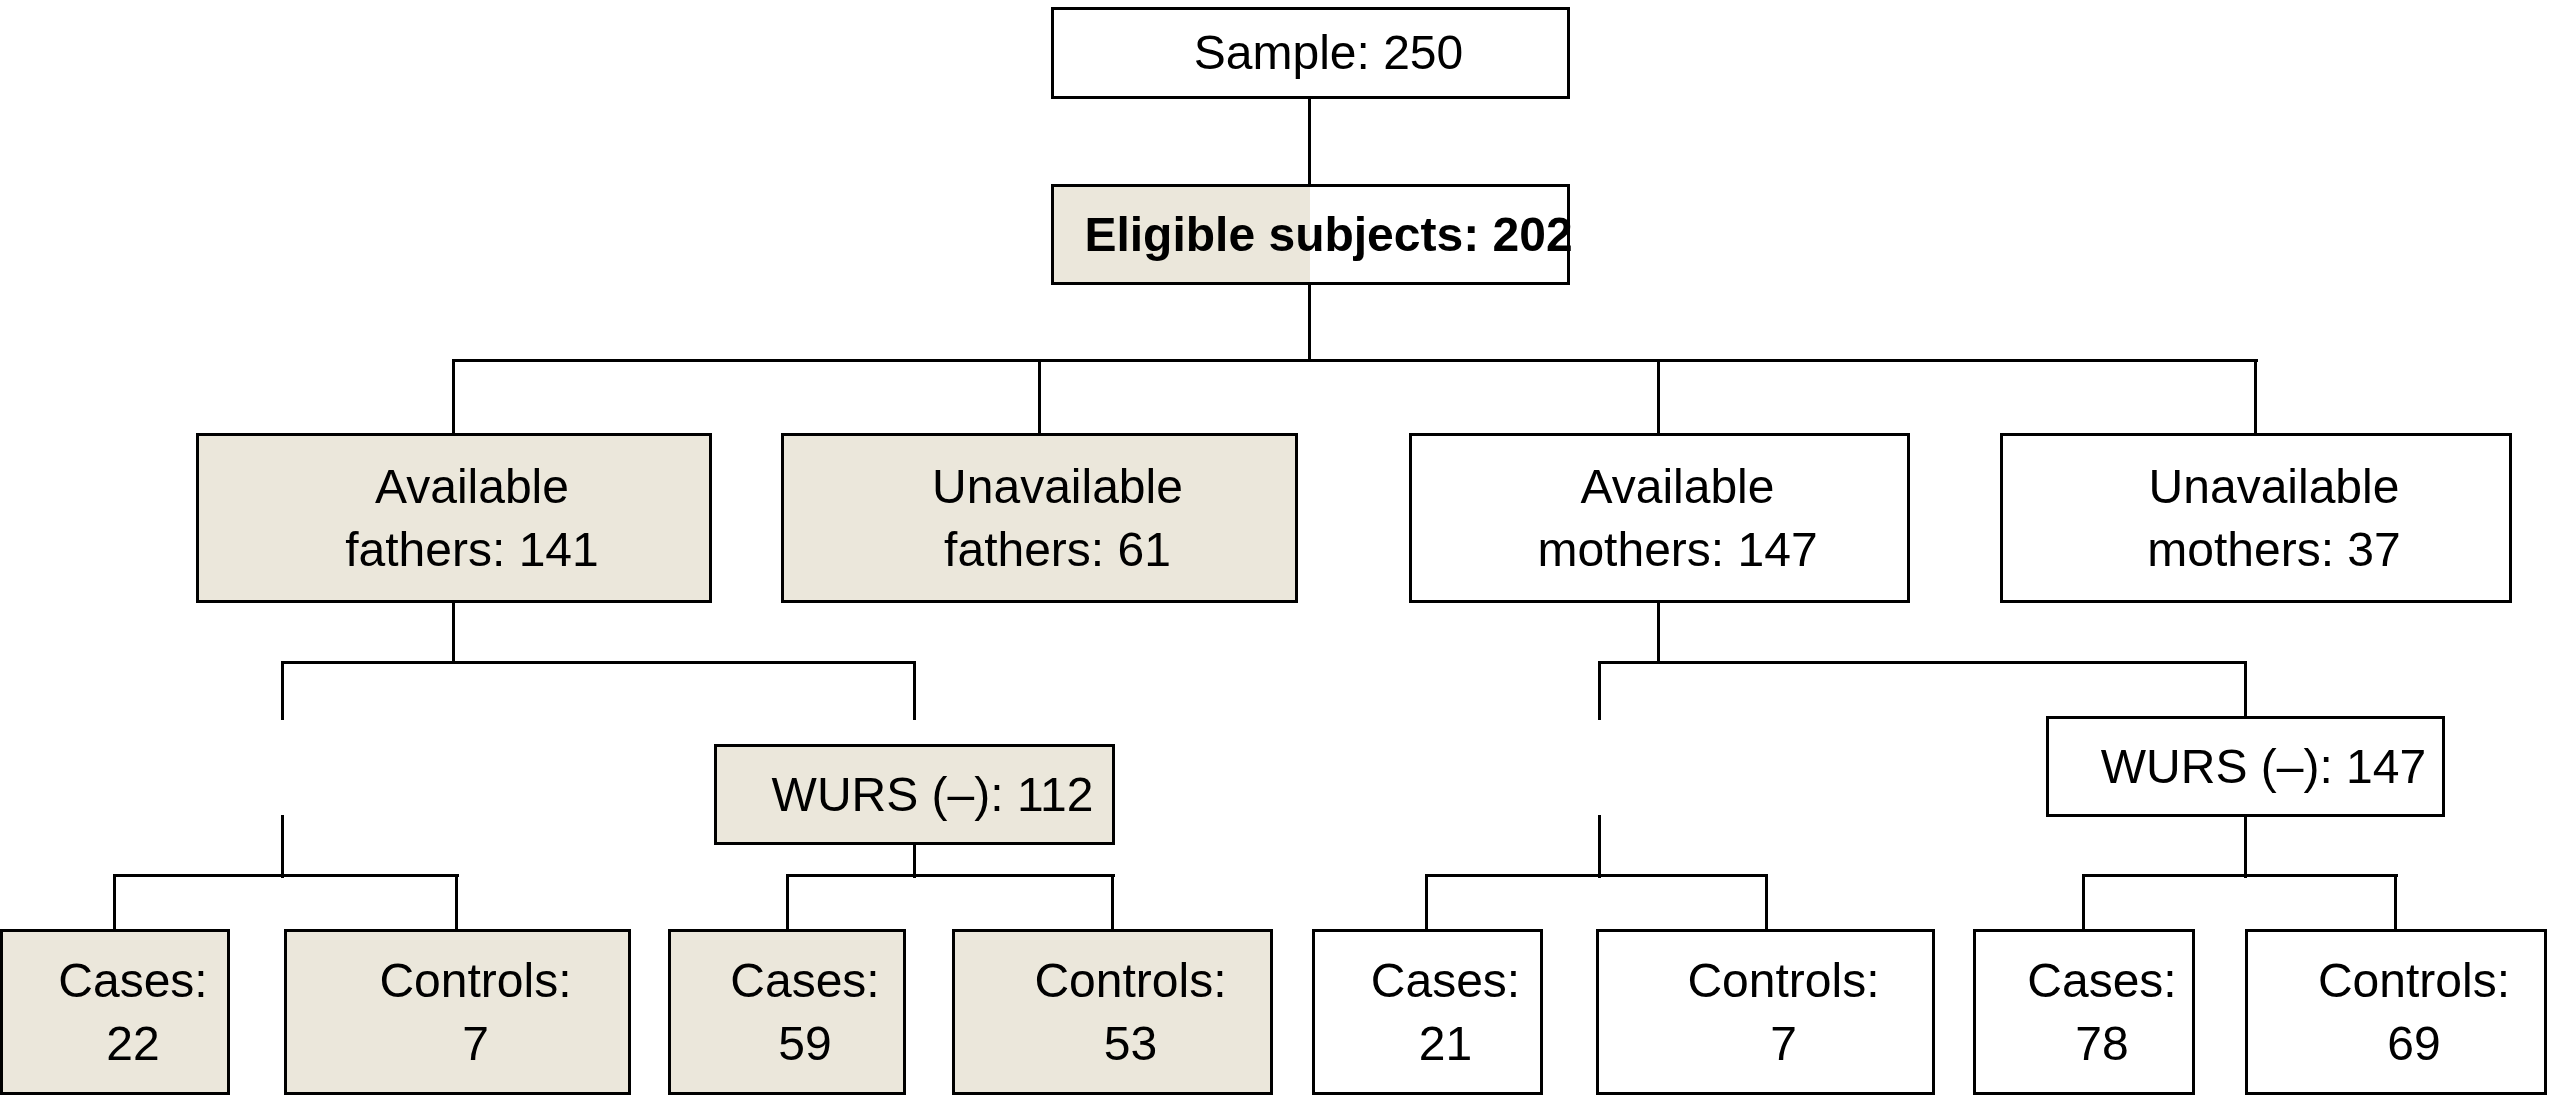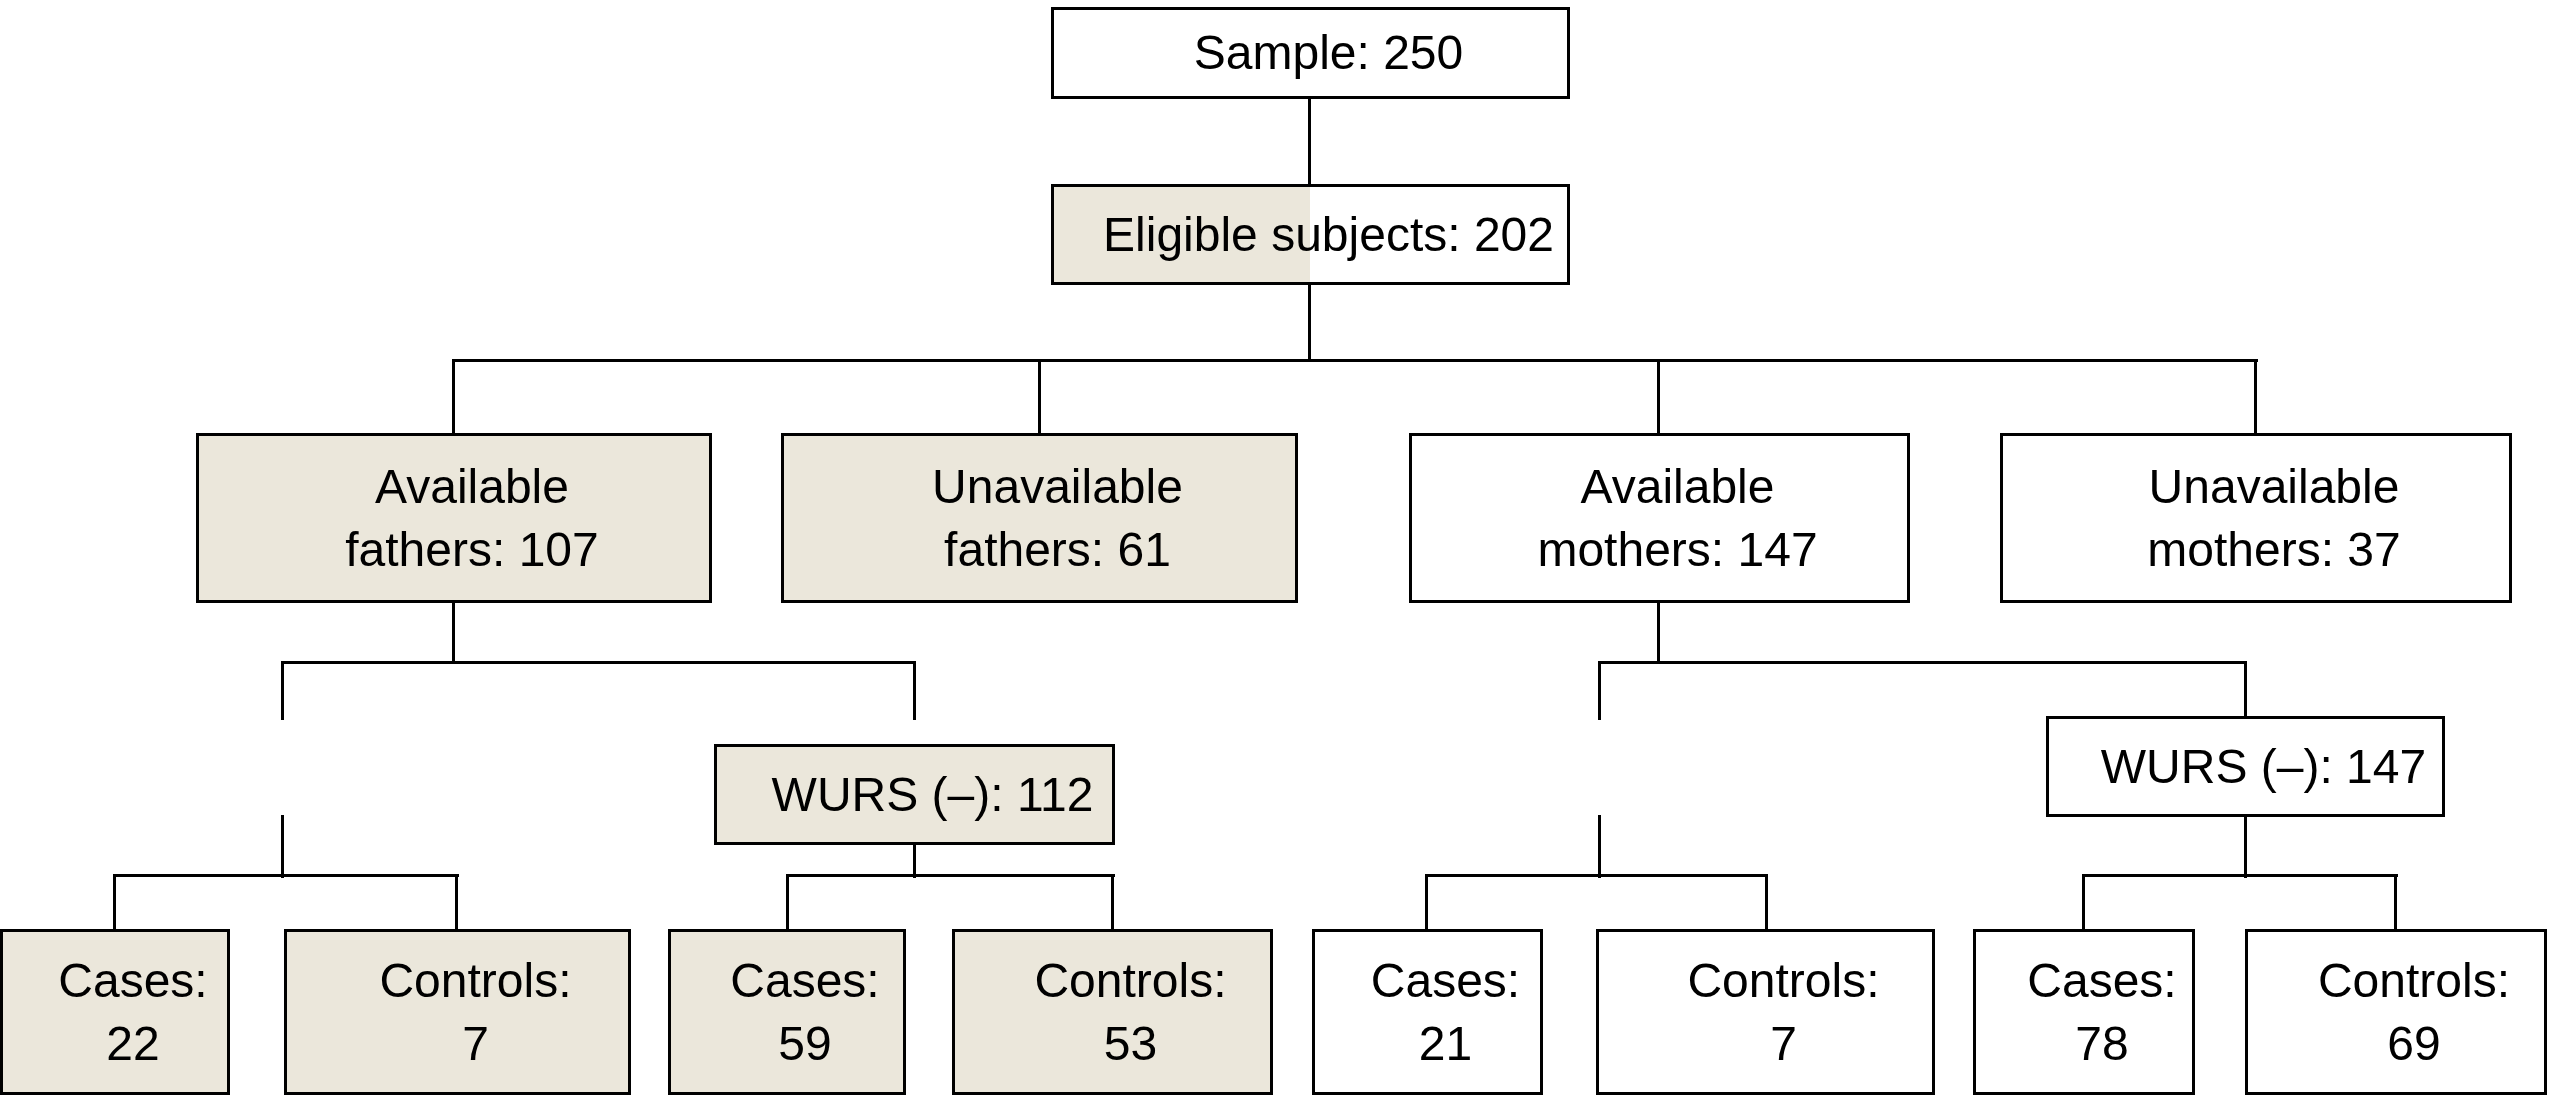--- a/index.html
+++ b/index.html
@@ -28,20 +28,21 @@
     text-align: right;
     font-size: 48px;
     line-height: 1.32;
     z-index: 2;
     white-space: nowrap;
     padding-left: 36px;
   }
   .beige { background: #ebe7db; }
   .split {
     background: linear-gradient(to right, #ebe7db 0 50%, #ffffff 50% 100%);
+    font-weight: bold;
   }
   .vl {
     position: absolute;
     width: 3.4px;
     background: #000000;
     z-index: 1;
   }
   .hl {
     position: absolute;
     height: 3.4px;
@@ -114,21 +115,21 @@
   <div class="box" id="box-sample">
     <span>Sample: 250</span>
   </div>
 
   <div class="box split" id="box-eligible">
     <span>Eligible subjects: 202</span>
   </div>
 
   <div class="box beige" id="box-af">
     <span>Available</span>
-    <span>fathers: 107</span>
+    <span>fathers: 141</span>
   </div>
   <div class="box beige" id="box-uf">
     <span>Unavailable</span>
     <span>fathers: 61</span>
   </div>
   <div class="box" id="box-am">
     <span>Available</span>
     <span>mothers: 147</span>
   </div>
   <div class="box" id="box-um">

